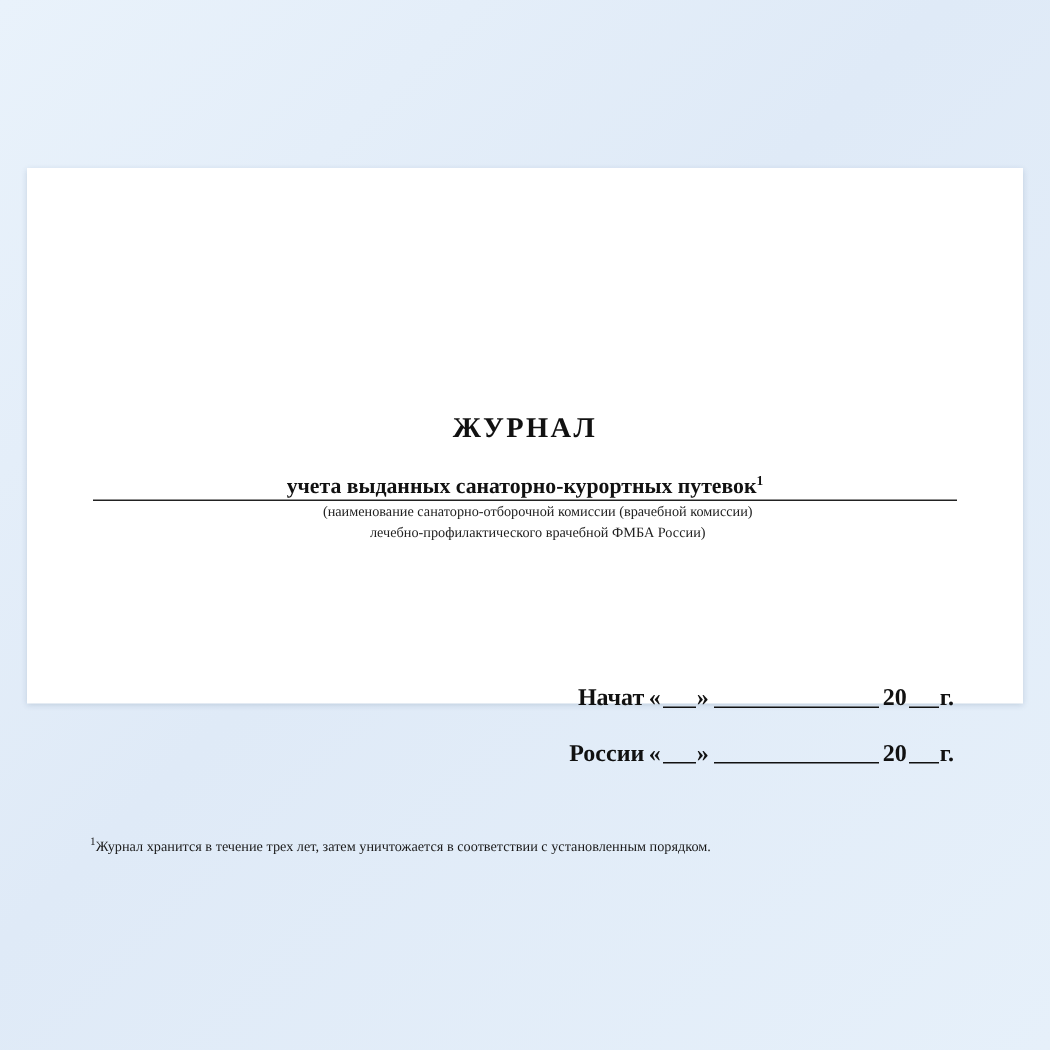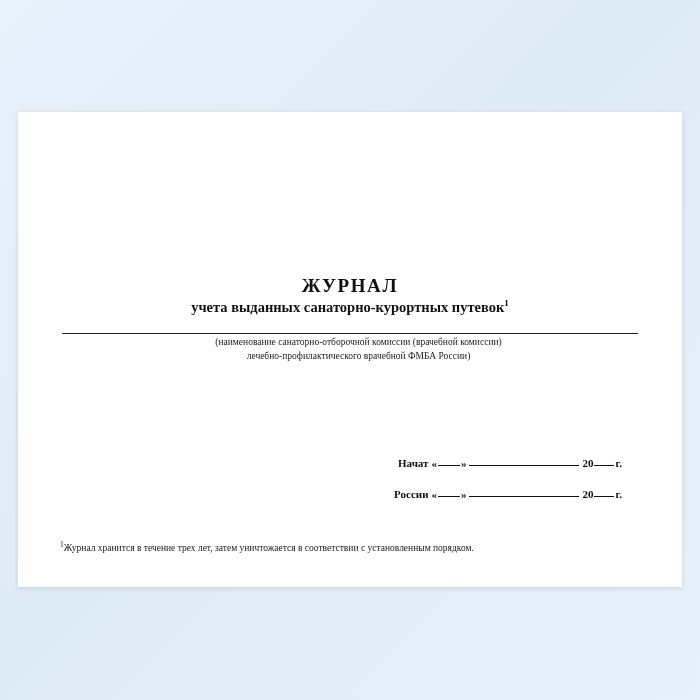--- a/index.html
+++ b/index.html
@@ -17,21 +17,21 @@
     position: relative;
     width: 700px;
     height: 700px;
     background: linear-gradient(135deg, #e9f2fb 0%, #dfeaf7 45%, #e6f0fa 100%);
   }
   .page {
     position: absolute;
     left: 18px;
     top: 112px;
     width: 664px;
-    height: 475px;
+    height: 357px;
     background: #ffffff;
     box-shadow: 0 1px 4px rgba(40,70,110,0.18);
   }
   .page-inner {
     position: relative;
     width: 100%;
     height: 100%;
   }
 
   
@@ -46,21 +46,21 @@
     font-size: 19px;
     font-weight: bold;
     letter-spacing: 1.6px;
     color: #111;
     line-height: 1.25;
   }
   .doc-subtitle {
     font-size: 14.5px;
     font-weight: bold;
     color: #111;
-    margin-top: 0;
+    margin-top: 17px;
     line-height: 1.3;
   }
   .doc-subtitle sup {
     font-size: 9px;
     font-weight: bold;
     vertical-align: super;
   }
 
   
   .fill-line {
@@ -78,24 +78,24 @@
     top: 224px;
     text-align: center;
     font-size: 9.5px;
     color: #222;
     line-height: 1.45;
   }
 
   
   .dates {
     position: absolute;
-    right: 60px;
+    right: 46px;
     top: 345px;
     width: 320px;
-    font-size: 11px;
+    font-size: 16px;
     font-weight: bold;
     color: #111;
   }
   .date-row {
     display: flex;
     align-items: flex-end;
     justify-content: flex-end;
     margin-bottom: 19px;
     white-space: nowrap;
   }
@@ -120,21 +120,21 @@
     border-bottom: 1px solid #111;
     margin: 0 1px 3px 1px;
   }
   .quote { font-weight: bold; }
 
   
   .footnote {
     position: absolute;
     left: 42px;
     right: 42px;
-    top: 428px;
+    top: 444px;
     font-size: 9.5px;
     color: #1a1a1a;
     line-height: 1.35;
   }
   .footnote sup {
     font-size: 7.5px;
     vertical-align: super;
   }
 </style>
 </head>

